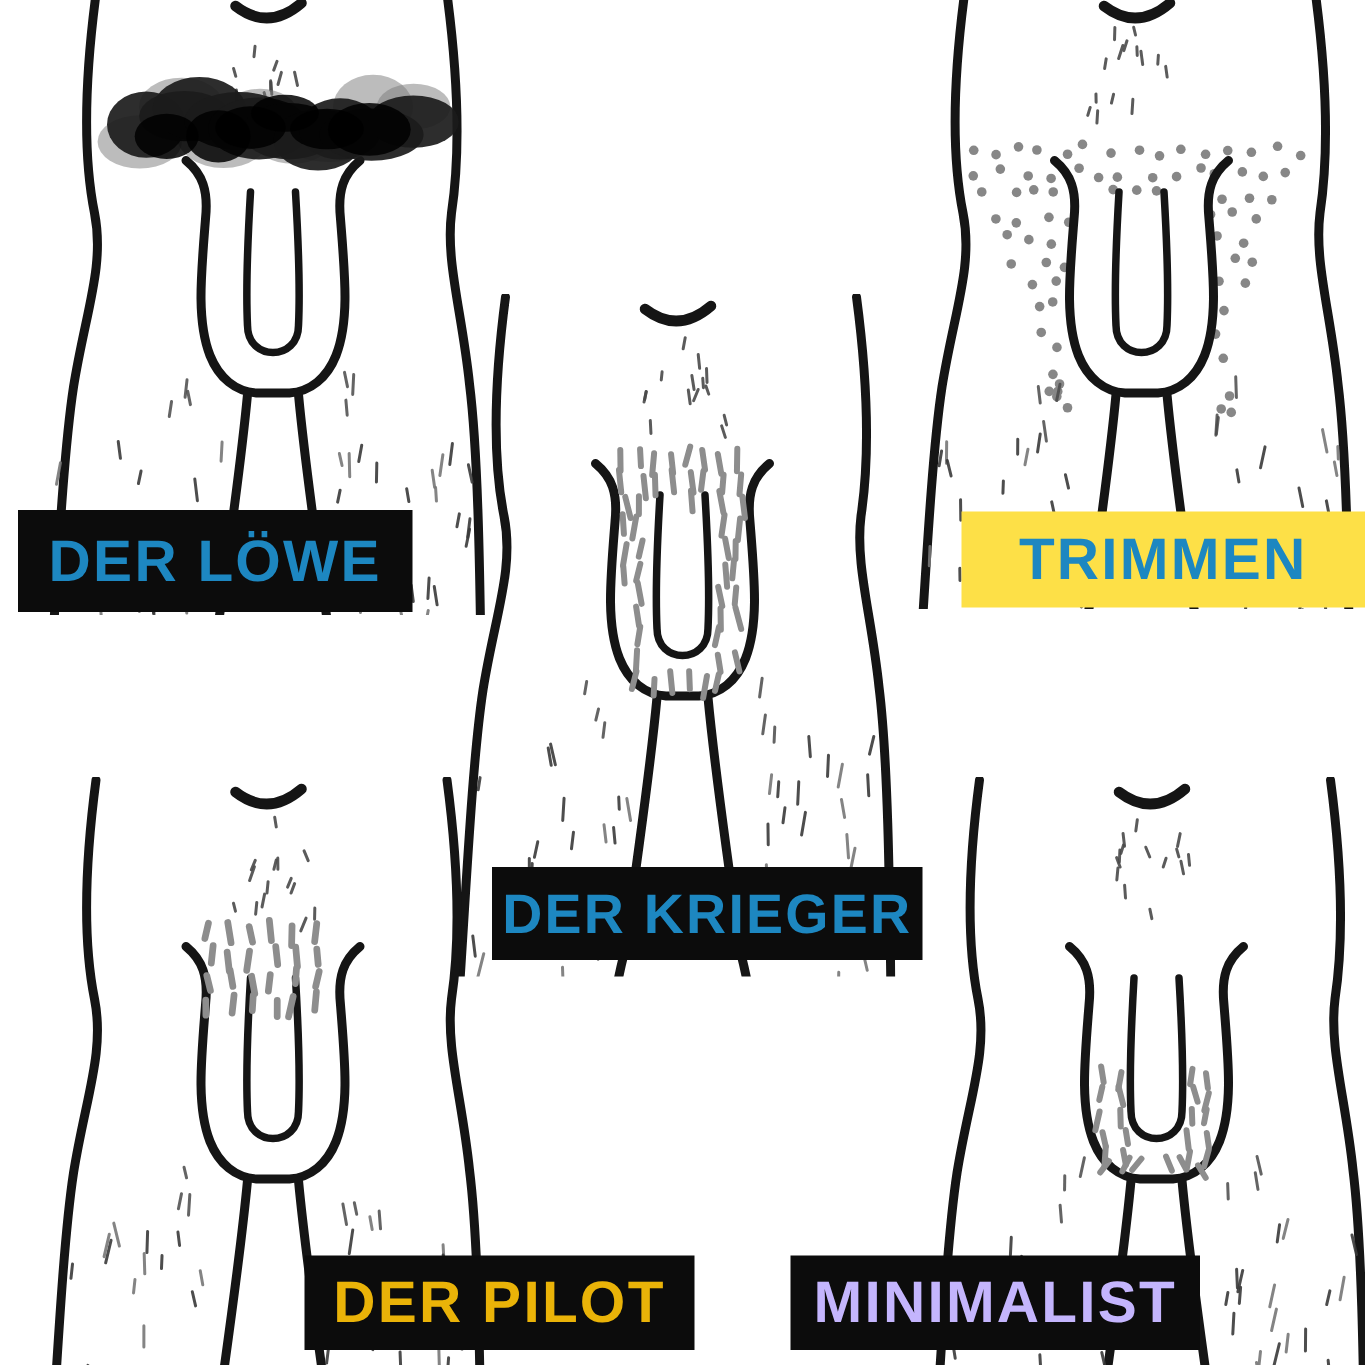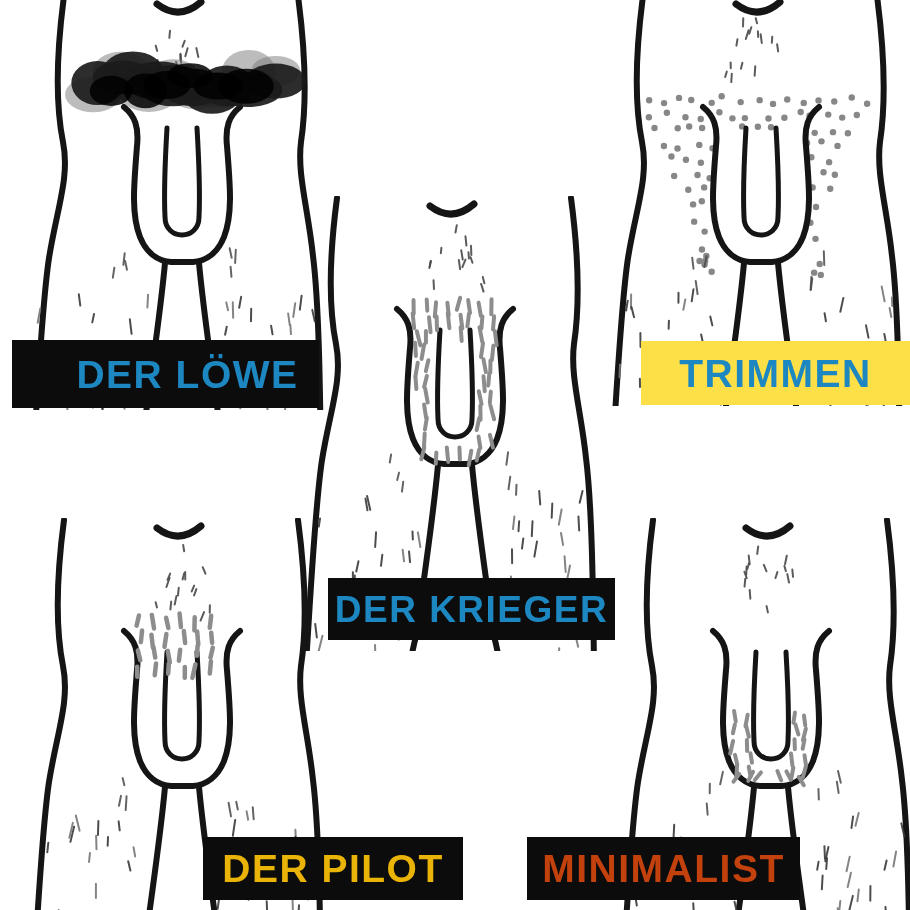--- a/index.html
+++ b/index.html
@@ -687,27 +687,27 @@
         <line x1="136.3229296358768" y1="256.1419453592971" x2="130.48076997316568" y2="263.6359660208059" stroke="#8d8d8d" stroke-width="4" stroke-linecap="round" opacity="1"></line>
         <line x1="150.04665586119518" y1="253.77348671015352" x2="145.23142614035282" y2="262.89098308299504" stroke="#8d8d8d" stroke-width="4" stroke-linecap="round" opacity="1"></line>
         <line x1="157.9780278983526" y1="254.47069001710042" x2="151.78099002137364" y2="261.9369344920308" stroke="#8d8d8d" stroke-width="4" stroke-linecap="round" opacity="1"></line>
         <line x1="174.3832158674486" y1="253.02721705799922" x2="178.24523799084105" y2="262.41227117710713" stroke="#8d8d8d" stroke-width="4" stroke-linecap="round" opacity="1"></line>
         <line x1="183.40806368016638" y1="253.3993488671258" x2="187.85371234433367" y2="261.7226705578802" stroke="#8d8d8d" stroke-width="4" stroke-linecap="round" opacity="1"></line>
         <line x1="195.69896941445768" y1="258.854641915299" x2="200.7956446933604" y2="267.2008158398163" stroke="#8d8d8d" stroke-width="4" stroke-linecap="round" opacity="1"></line>
       </g>
     </svg>
 </div>
 
-<div class="banner" id="banner-loewe" style="background: rgb(12, 12, 12); color: rgb(29, 135, 193); padding-left: 44px;">
+<div class="banner" id="banner-loewe" style="background: rgb(12, 12, 12); color: rgb(29, 135, 193);">
   <span>DER LÖWE</span>
 </div>
 <div class="banner" id="banner-trimmen" style="background: #fde047; color: rgb(29, 135, 193);">
   <span>TRIMMEN</span>
 </div>
 <div class="banner krieger" id="banner-krieger" style="background: rgb(12, 12, 12); color: rgb(29, 135, 193);">
   <span>DER KRIEGER</span>
 </div>
 <div class="banner" id="banner-pilot" style="background: rgb(12, 12, 12); color: #eab308;">
   <span>DER PILOT</span>
 </div>
-<div class="banner" id="banner-minimalist" style="background: rgb(12, 12, 12); color: #c2410c;">
+<div class="banner" id="banner-minimalist" style="background: rgb(12, 12, 12); color: #c4b5fd;">
   <span>MINIMALIST</span>
 </div>
 
 </body></html>

